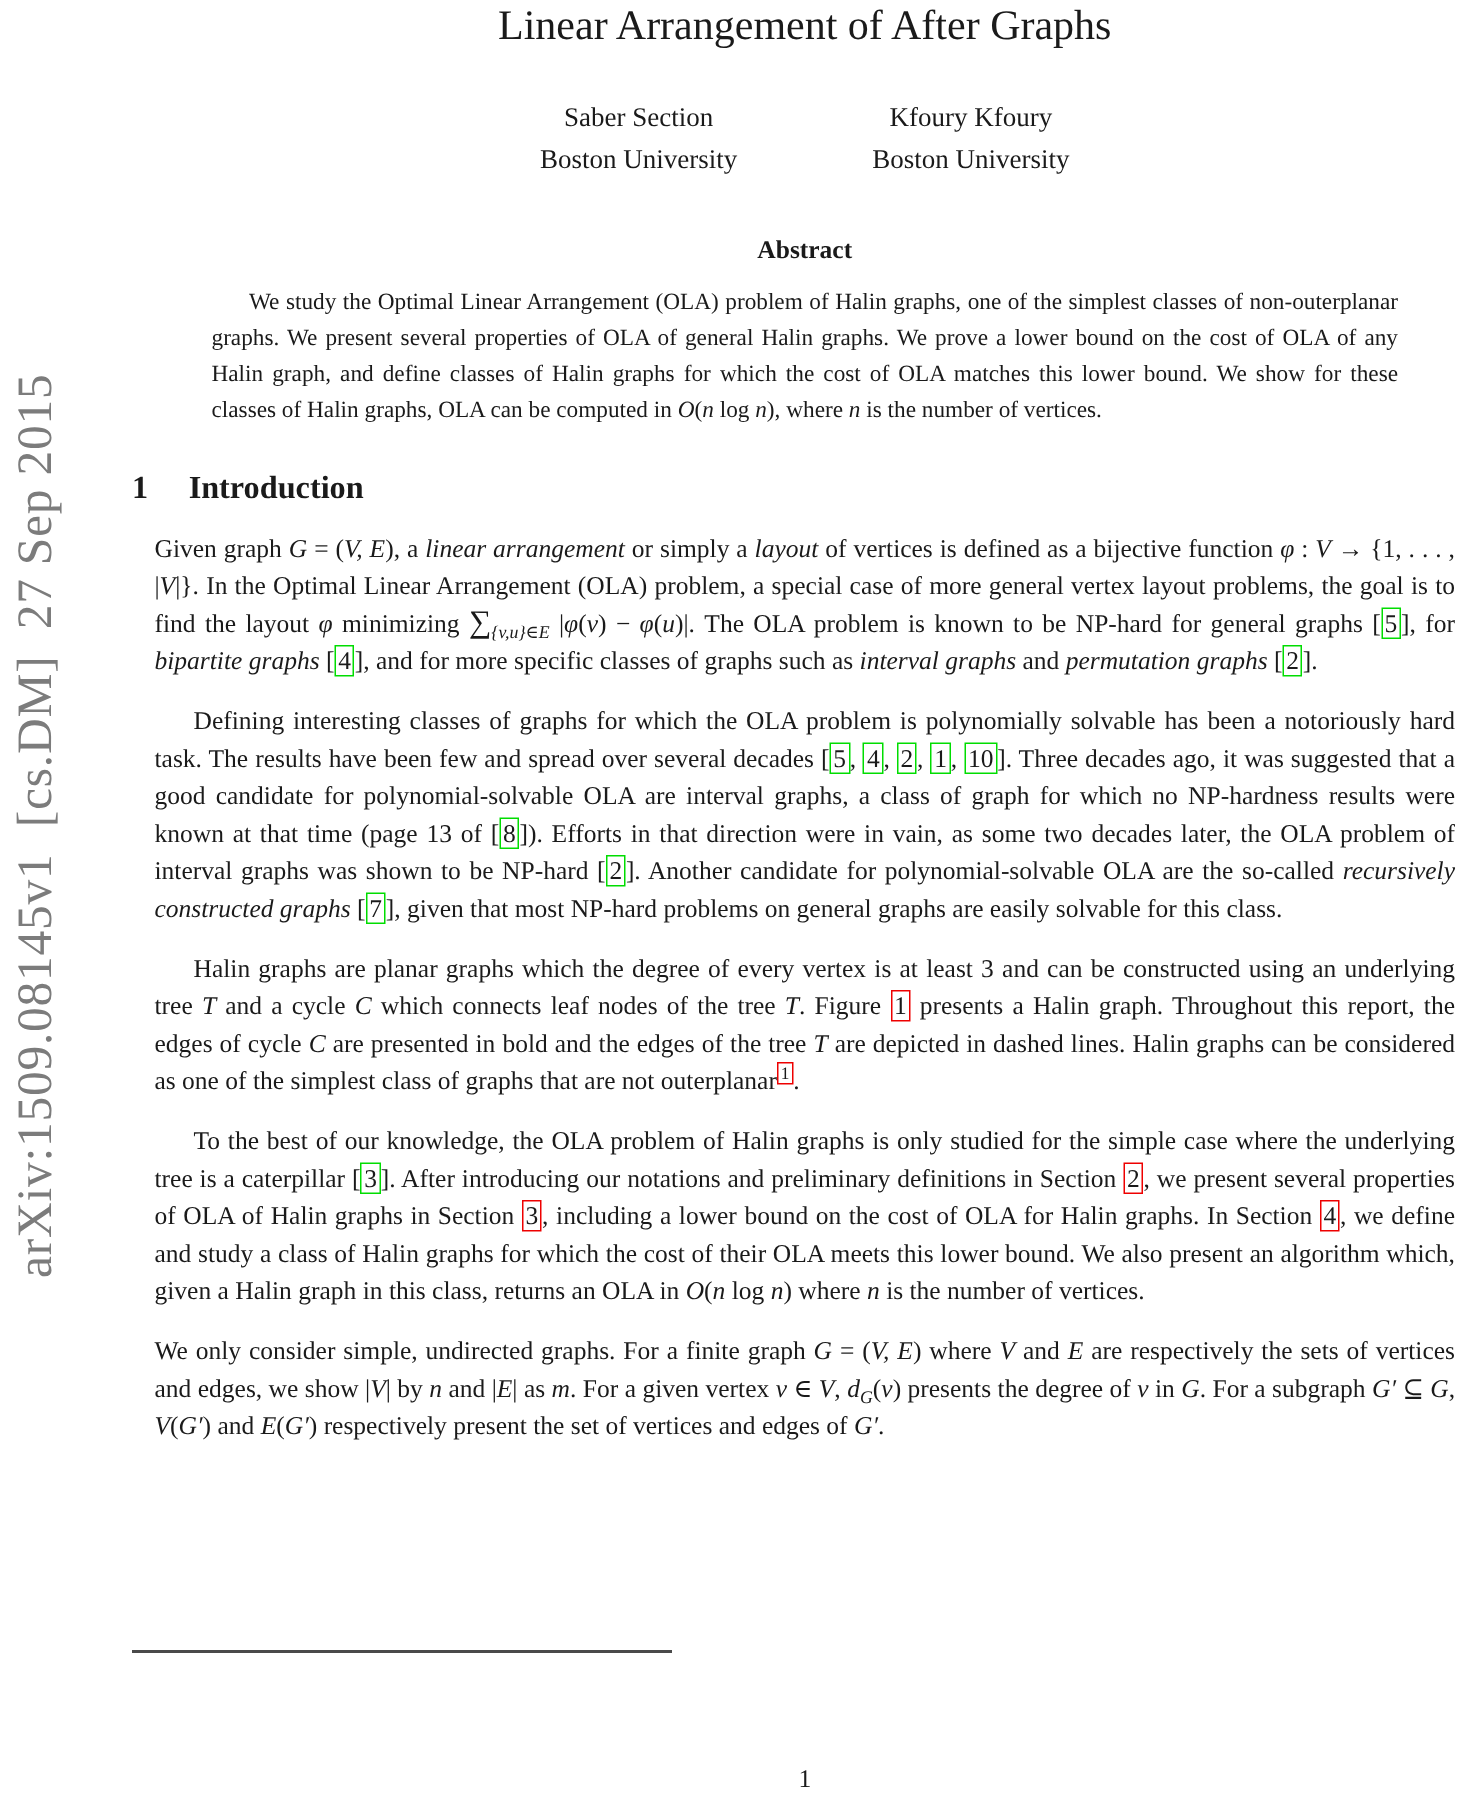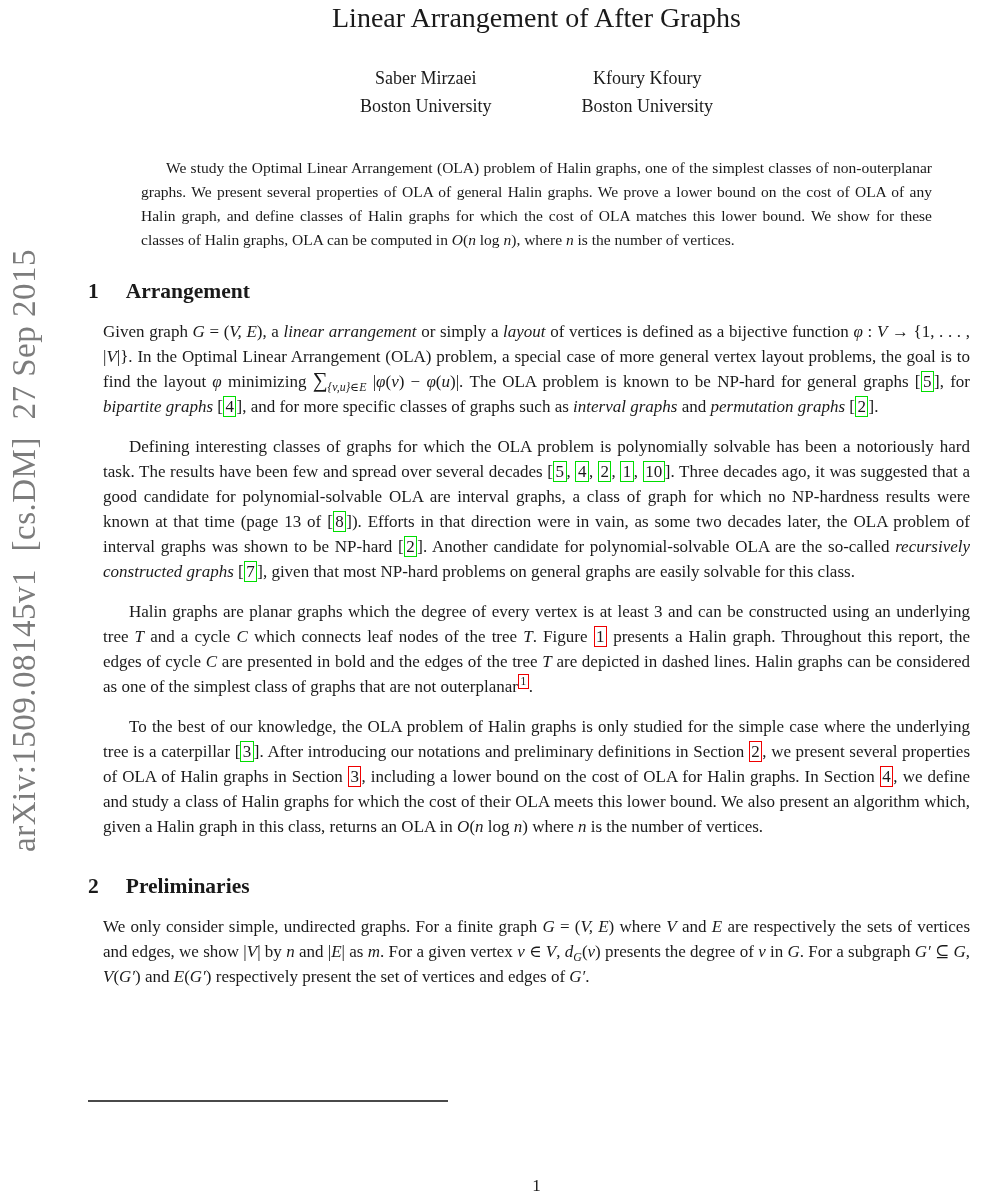--- a/index.html
+++ b/index.html
@@ -112,45 +112,43 @@
 <div class="page">
 
   <div class="watermark" style="color: rgb(124, 124, 124);">arXiv:1509.08145v1  [cs.DM]  27 Sep 2015</div>
 
   <div class="content">
 
     <h1 class="paper-title">Linear Arrangement of After Graphs</h1>
 
     <div class="authors">
       <div class="author">
-        <div>Saber Mirzaei</div>
+        <div>Saber Section</div>
         <div>Boston University</div>
       </div>
       <div class="author">
         <div>Kfoury Kfoury</div>
         <div>Boston University</div>
       </div>
     </div>
 
     <div class="abstract">
+      <div class="abstract-heading">Abstract</div>
       <p class="abstract-body"><span>We study the Optimal Linear Arrangement (OLA) problem of Halin graphs, one of the simplest classes of non-outerplanar graphs. We present several properties of OLA of general Halin graphs. We prove a lower bound on the cost of OLA of any Halin graph, and define classes of Halin graphs for which the cost of OLA matches this lower bound. We show for these classes of Halin graphs, OLA can be computed in </span><span class="it">O</span><span>(</span><span class="it">n</span><span> log </span><span class="it">n</span><span>)</span><span>, where </span><span class="it">n</span><span> is the number of vertices.</span></p>
     </div>
 
     <h2 class="section-heading">
-      <span class="sec-num">1</span><span class="sec-title">Arrangement</span>
+      <span class="sec-num">1</span><span class="sec-title">Introduction</span>
     </h2>
 
     <p class="body-par noindent"><span>Given graph </span><span class="it">G</span><span> = (</span><span class="it">V, E</span><span>), a </span><span class="it">linear arrangement</span><span> or simply a </span><span class="it">layout</span><span> of vertices is defined as a bijective function </span><span class="it">φ</span><span> : </span><span class="it">V</span><span> → {1, . . . , |</span><span class="it">V</span><span>|}. In the Optimal Linear Arrangement (OLA) problem, a special case of more general vertex layout problems, the goal is to find the layout </span><span class="it">φ</span><span> minimizing </span><span class="sum">∑</span><sub class="it">{v,u}∈E</sub><span> |</span><span class="it">φ</span><span>(</span><span class="it">v</span><span>) − </span><span class="it">φ</span><span>(</span><span class="it">u</span><span>)|. The OLA problem is known to be NP-hard for general graphs [</span><span class="box-green" style="border-color: rgb(0, 221, 0);">5</span><span>], for </span><span class="it">bipartite graphs</span><span> [</span><span class="box-green" style="border-color: rgb(0, 221, 0);">4</span><span>], and for more specific classes of graphs such as </span><span class="it">interval graphs</span><span> and </span><span class="it">permutation graphs</span><span> [</span><span class="box-green" style="border-color: rgb(0, 221, 0);">2</span><span>].</span></p>
     <p class="body-par"><span>Defining interesting classes of graphs for which the OLA problem is polynomially solvable has been a notoriously hard task. The results have been few and spread over several decades [</span><span class="box-green" style="border-color: rgb(0, 221, 0);">5</span><span>, </span><span class="box-green" style="border-color: rgb(0, 221, 0);">4</span><span>, </span><span class="box-green" style="border-color: rgb(0, 221, 0);">2</span><span>, </span><span class="box-green" style="border-color: rgb(0, 221, 0);">1</span><span>, </span><span class="box-green" style="border-color: rgb(0, 221, 0);">10</span><span>]. Three decades ago, it was suggested that a good candidate for polynomial-solvable OLA are interval graphs, a class of graph for which no NP-hardness results were known at that time (page 13 of [</span><span class="box-green" style="border-color: rgb(0, 221, 0);">8</span><span>]). Efforts in that direction were in vain, as some two decades later, the OLA problem of interval graphs was shown to be NP-hard [</span><span class="box-green" style="border-color: rgb(0, 221, 0);">2</span><span>]. Another candidate for polynomial-solvable OLA are the so-called </span><span class="it">recursively constructed graphs</span><span> [</span><span class="box-green" style="border-color: rgb(0, 221, 0);">7</span><span>], given that most NP-hard problems on general graphs are easily solvable for this class.</span></p>
     <p class="body-par"><span>Halin graphs are planar graphs which the degree of every vertex is at least 3 and can be constructed using an underlying tree </span><span class="it">T</span><span> and a cycle </span><span class="it">C</span><span> which connects leaf nodes of the tree </span><span class="it">T</span><span>. Figure </span><span class="box-red" style="border-color: rgb(238, 0, 0);">1</span><span> presents a Halin graph. Throughout this report, the edges of cycle </span><span class="it">C</span><span> are presented in bold and the edges of the tree </span><span class="it">T</span><span> are depicted in dashed lines. Halin graphs can be considered as one of the simplest class of graphs that are not outerplanar</span><sup class="box-red" style="border-color: rgb(238, 0, 0);">1</sup><span>.</span></p>
     <p class="body-par"><span>To the best of our knowledge, the OLA problem of Halin graphs is only studied for the simple case where the underlying tree is a caterpillar [</span><span class="box-green" style="border-color: rgb(0, 221, 0);">3</span><span>]. After introducing our notations and preliminary definitions in Section </span><span class="box-red" style="border-color: rgb(238, 0, 0);">2</span><span>, we present several properties of OLA of Halin graphs in Section </span><span class="box-red" style="border-color: rgb(238, 0, 0);">3</span><span>, including a lower bound on the cost of OLA for Halin graphs. In Section </span><span class="box-red" style="border-color: rgb(238, 0, 0);">4</span><span>, we define and study a class of Halin graphs for which the cost of their OLA meets this lower bound. We also present an algorithm which, given a Halin graph in this class, returns an OLA in </span><span class="it">O</span><span>(</span><span class="it">n</span><span> log </span><span class="it">n</span><span>) where </span><span class="it">n</span><span> is the number of vertices.</span></p>
 
-    <h2 class="section-heading mt-lg">
-      <span class="sec-num">2</span><span class="sec-title">Preliminaries</span>
-    </h2>
 
     <p class="body-par noindent"><span>We only consider simple, undirected graphs. For a finite graph </span><span class="it">G</span><span> = (</span><span class="it">V, E</span><span>) where </span><span class="it">V</span><span> and </span><span class="it">E</span><span> are respectively the sets of vertices and edges, we show |</span><span class="it">V</span><span>| by </span><span class="it">n</span><span> and |</span><span class="it">E</span><span>| as </span><span class="it">m</span><span>. For a given vertex </span><span class="it">v</span><span> ∈ </span><span class="it">V</span><span>, </span><span class="it">d</span><sub class="it">G</sub><span>(</span><span class="it">v</span><span>) presents the degree of </span><span class="it">v</span><span> in </span><span class="it">G</span><span>. For a subgraph </span><span class="it">G′</span><span> ⊆ </span><span class="it">G</span><span>, </span><span class="it">V</span><span>(</span><span class="it">G′</span><span>) and </span><span class="it">E</span><span>(</span><span class="it">G′</span><span>) respectively present the set of vertices and edges of </span><span class="it">G′</span><span>.</span></p>
 
   </div>
 
   <div class="footnote">
     <div class="footnote-rule"></div>
   </div>
 
   <div class="page-number">1</div>

